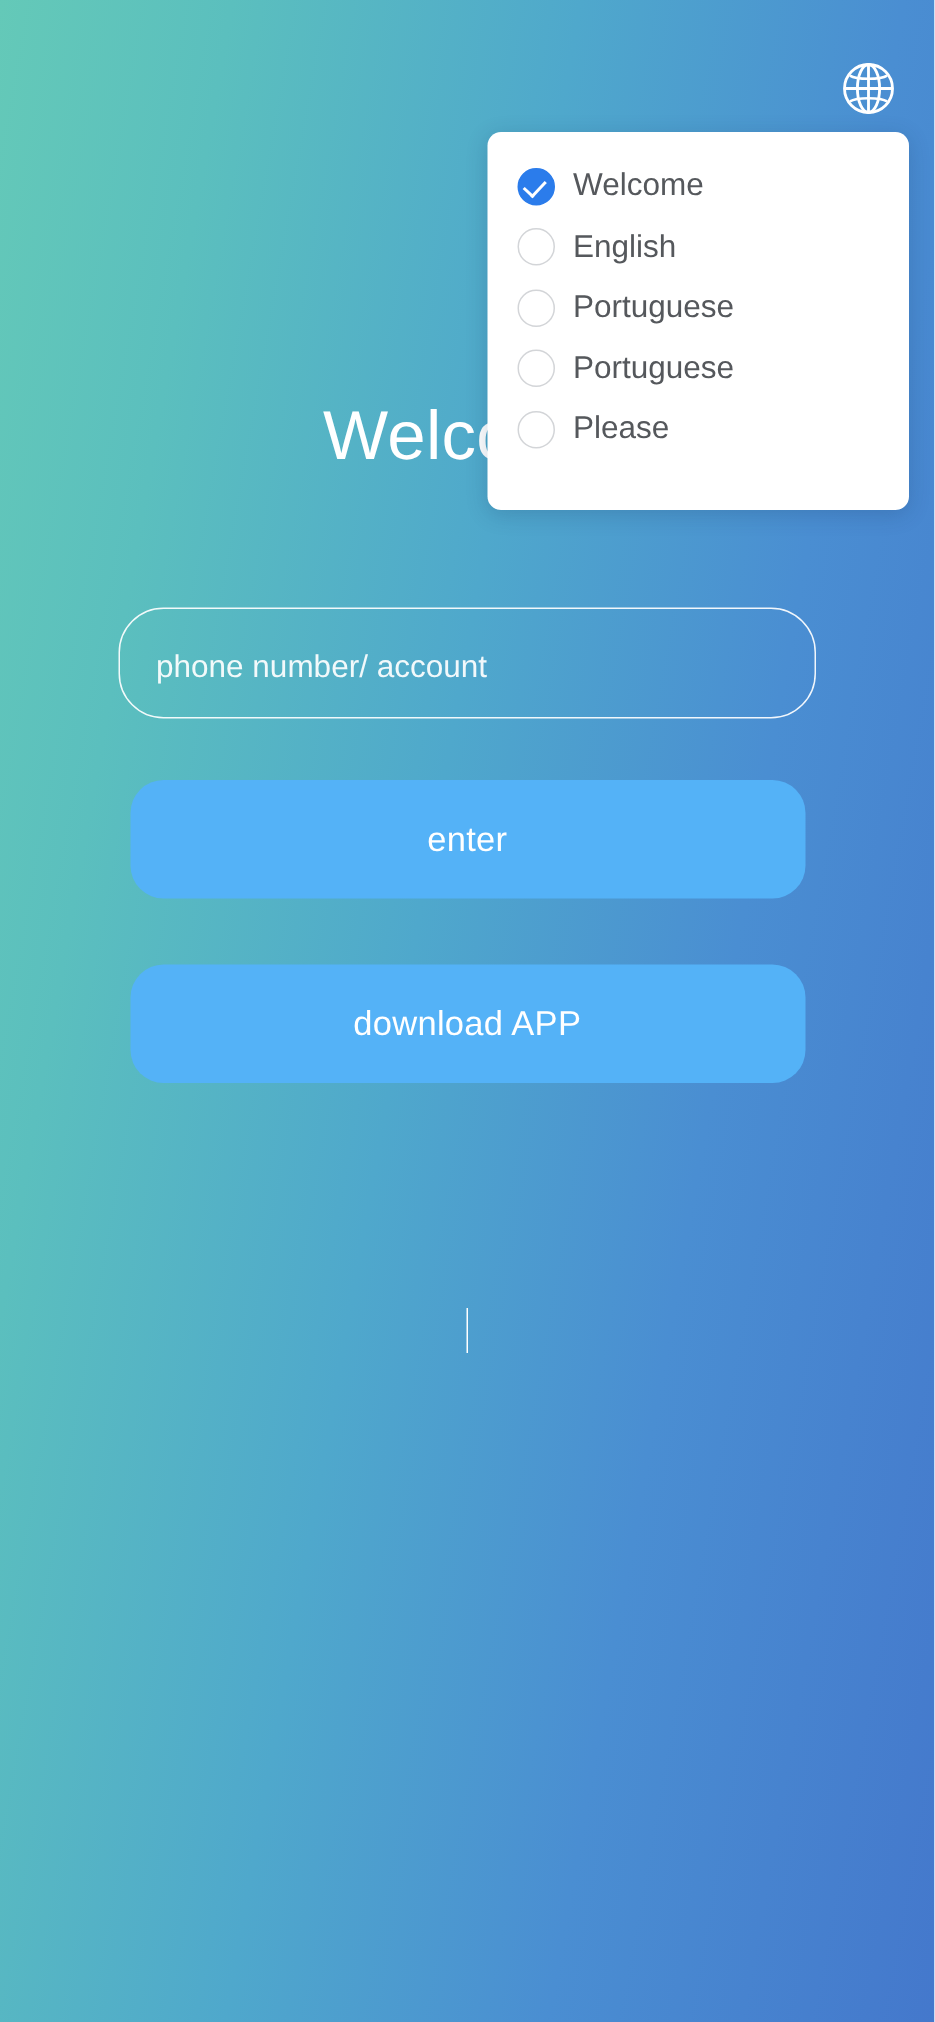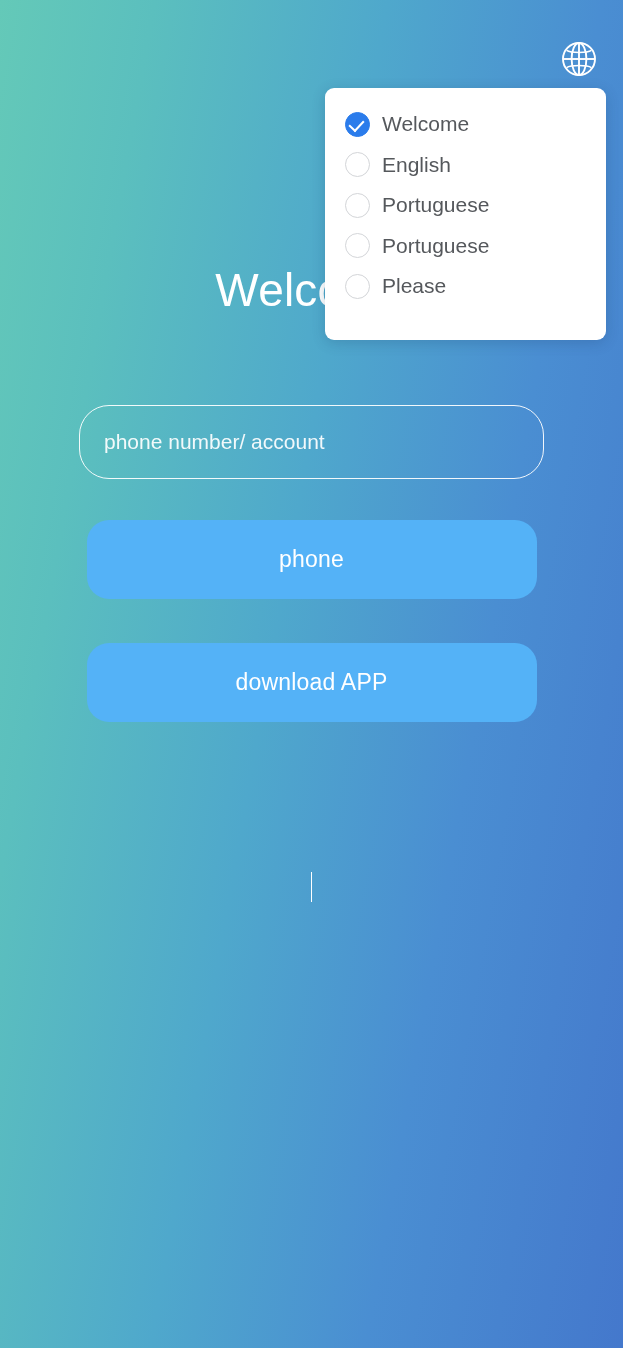--- a/index.html
+++ b/index.html
@@ -130,21 +130,21 @@
     display: block;
     box-sizing: border-box;
     width: 465px;
     height: 74px;
     margin: 0 auto 41px auto;
     border: 1.4px solid rgba(255,255,255,0.92);
     border-radius: 30px;
     background: transparent;
     color: #ffffff;
     font-family: "Liberation Sans", sans-serif;
-    font-size: 21px;
+    font-size: 26px;
     padding: 0 24px;
     outline: none;
   }
   .field::placeholder {
     color: rgba(255,255,255,0.92);
     font-size: 21px;
   }
 
   .btn {
     display: block;
@@ -236,21 +236,21 @@
       </li>
       <li class="lang-item">
         <span class="radio"></span>
         <span class="lang-label">Please</span>
       </li>
     </ul>
   </div>
 
   <div id="login-form">
     <input class="field" id="account-input" type="text" placeholder="phone number/ account" style="">
-    <button class="btn" id="login-button">phone</button>
+    <button class="btn" id="login-button">enter</button>
     <button class="btn" id="download-app-button">download APP</button>
   </div>
 
   <div id="footer-links">
     <span class="footer-link"></span>
     <span id="footer-separator"></span>
     <span class="footer-link"></span>
   </div>
 
 </div>

